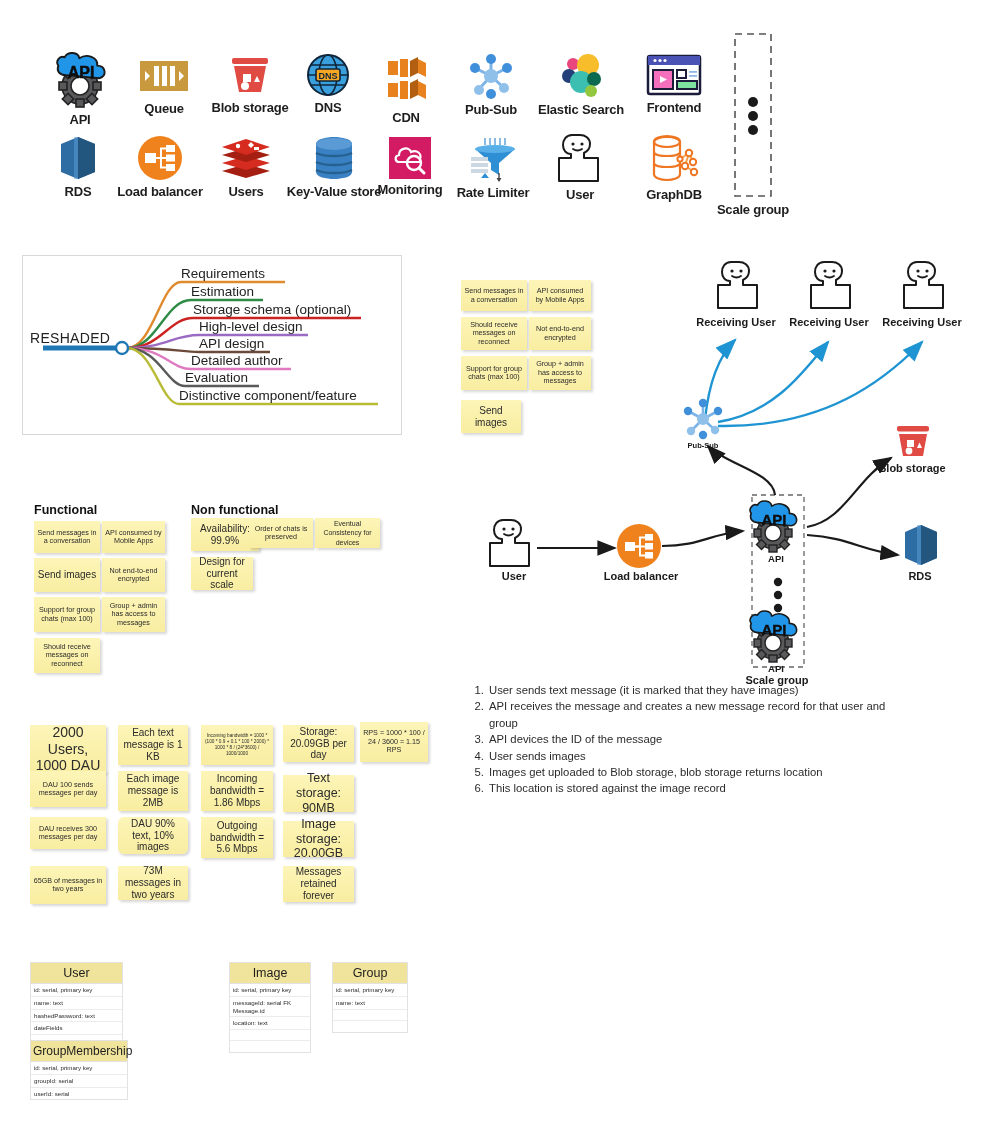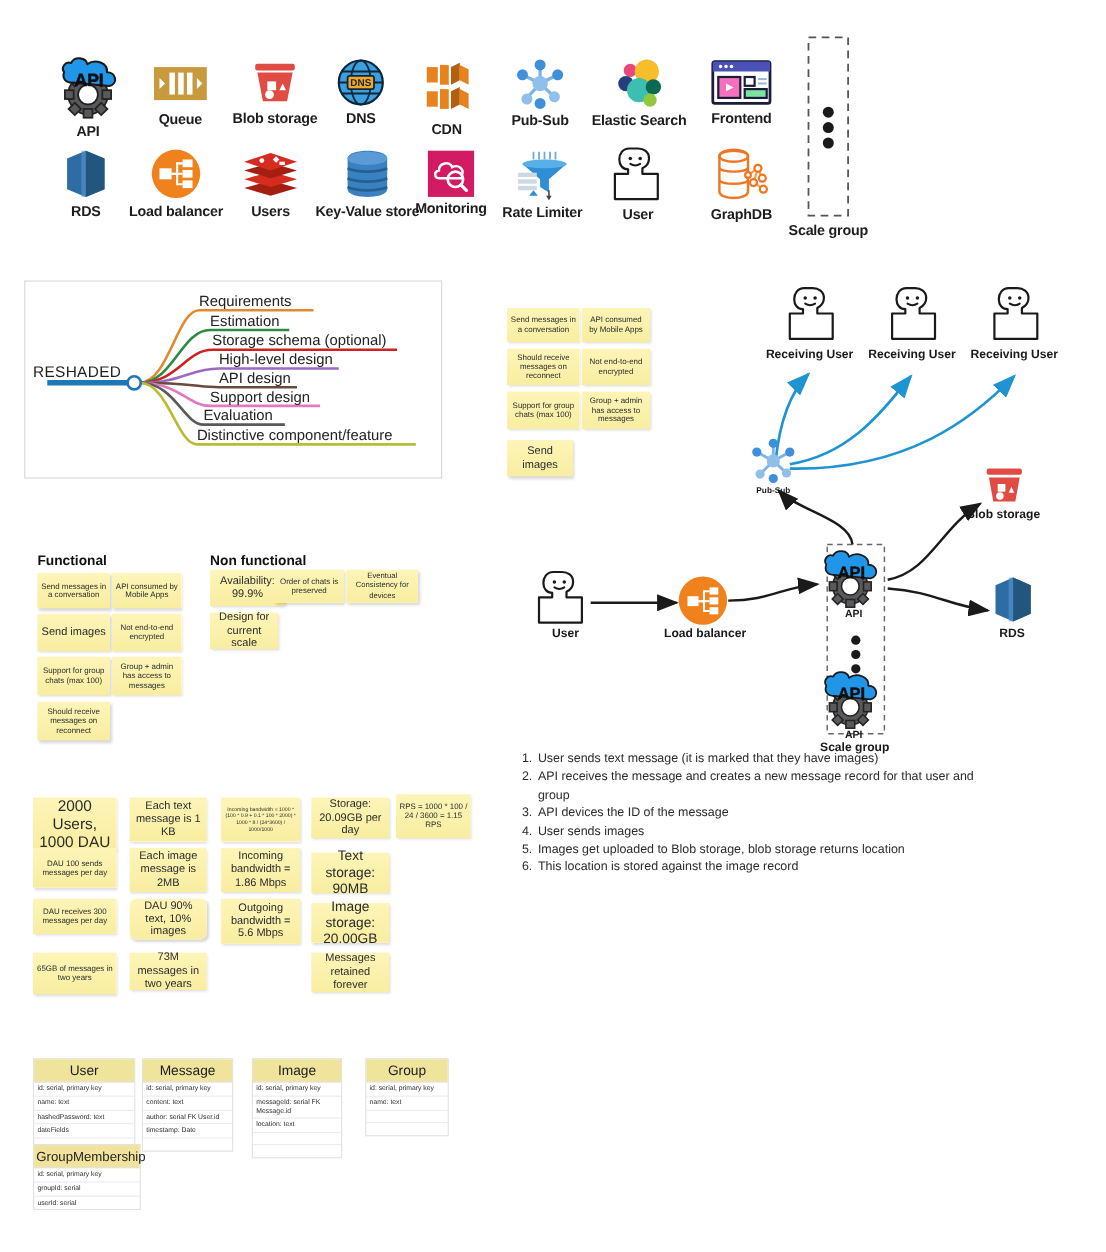--- a/index.html
+++ b/index.html
@@ -410,21 +410,21 @@
         <path d="M104 92 C136 92 144 130 162 130 L236 130" stroke="#5a5a5a"></path>
         <path d="M104 92 C130 92 138 148 156 148 L355 148" stroke="#b9bb34"></path>
       </g>
       <circle cx="99" cy="92" r="6" fill="#fff" stroke="#1f78b4" stroke-width="2.4"></circle>
     </svg>
     <div class="mm-label" style="left:158px; top:10px;">Requirements</div>
     <div class="mm-label" style="left:168px; top:28px;">Estimation</div>
     <div class="mm-label" style="left:170px; top:46px;">Storage schema (optional)</div>
     <div class="mm-label" style="left:176px; top:63px;">High-level design</div>
     <div class="mm-label" style="left:176px; top:80px;">API design</div>
-    <div class="mm-label" style="left:168px; top:97px;">Support design</div>
+    <div class="mm-label" style="left:168px; top:97px;">Detailed author</div>
     <div class="mm-label" style="left:162px; top:114px;">Evaluation</div>
     <div class="mm-label" style="left:156px; top:132px;">Distinctive component/feature</div>
   </div>
   <div class="mm-root">RESHADED</div>
 
   <div class="sticky sticky-sm" style="left:461px; top:280px; width:66px; height:31px;">Send messages in a conversation</div>
   <div class="sticky sticky-sm" style="left:529px; top:280px; width:62px; height:31px;">API consumed by Mobile Apps</div>
   <div class="sticky sticky-sm" style="left:461px; top:317px; width:66px; height:33px;">Should receive messages on reconnect</div>
   <div class="sticky sticky-sm" style="left:529px; top:317px; width:62px; height:33px;">Not end-to-end encrypted</div>
   <div class="sticky sticky-sm" style="left:461px; top:356px; width:66px; height:34px;">Support for group chats (max 100)</div>
@@ -469,28 +469,20 @@
 
   <div class="schema" style="left:30px; top:962px; width:93px;">
     <div class="schema-title">User</div>
     <div class="schema-row">id: serial, primary key</div>
     <div class="schema-row">name: text</div>
     <div class="schema-row">hashedPassword: text</div>
     <div class="schema-row">dateFields</div>
     <div class="schema-row"></div>
   </div>
 
-  <div class="schema" style="left:129px; top:962px; width:83px;">
-    <div class="schema-title">Message</div>
-    <div class="schema-row">id: serial, primary key</div>
-    <div class="schema-row">content: text</div>
-    <div class="schema-row">author: serial FK User.id</div>
-    <div class="schema-row">timestamp: Date</div>
-    <div class="schema-row"></div>
-  </div>
 
   <div class="schema" style="left:229px; top:962px; width:82px;">
     <div class="schema-title">Image</div>
     <div class="schema-row">id: serial, primary key</div>
     <div class="schema-row">messageId: serial FK Message.id</div>
     <div class="schema-row">location: text</div>
     <div class="schema-row"></div>
     <div class="schema-row"></div>
   </div>
 

